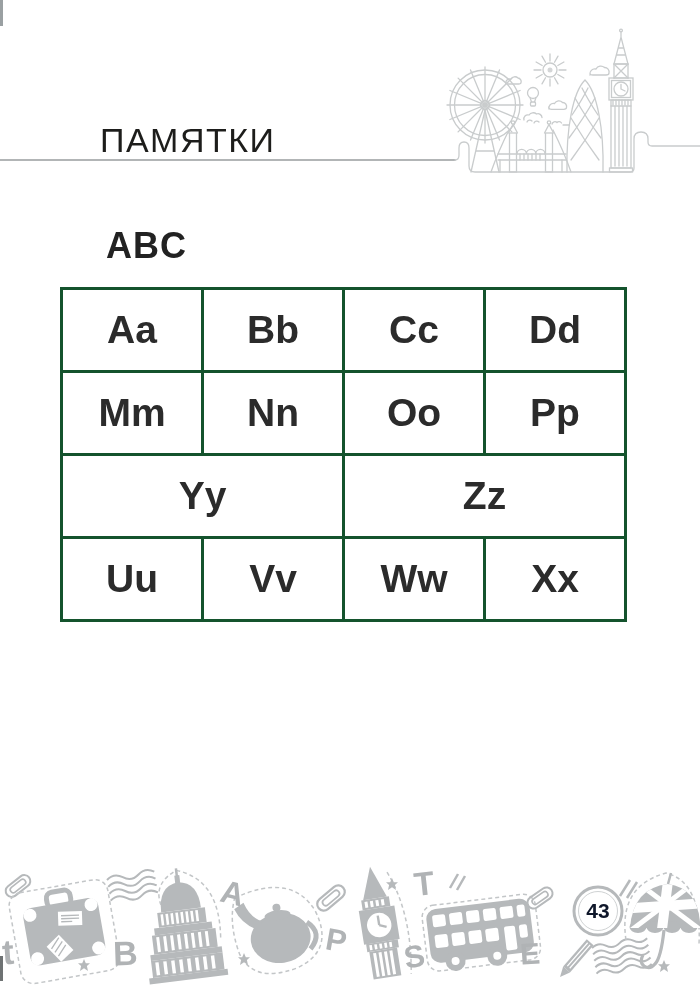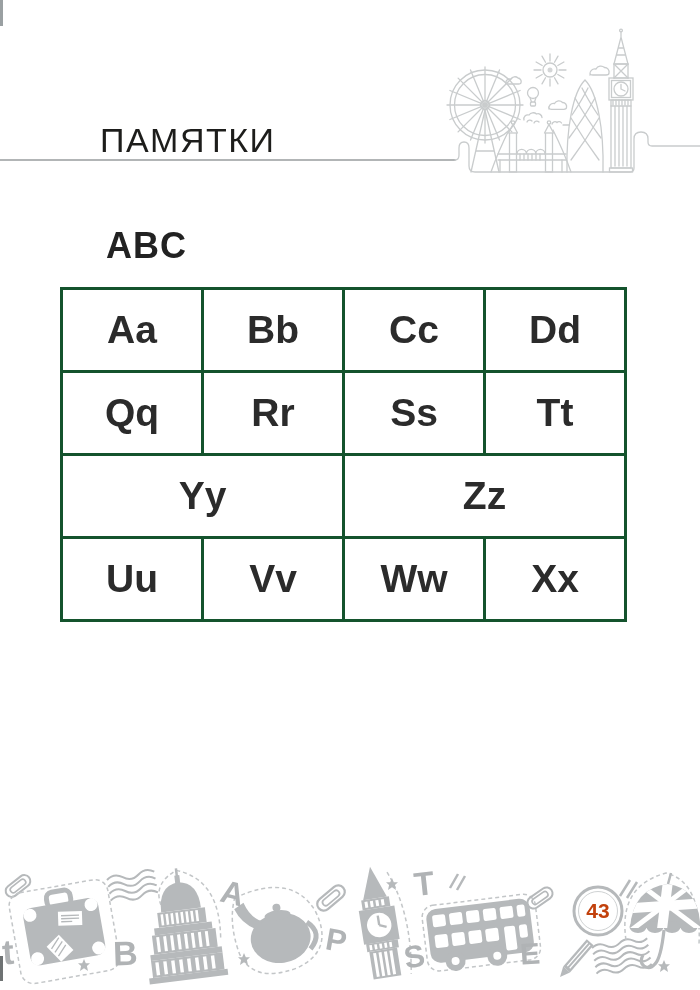--- a/index.html
+++ b/index.html
@@ -19,21 +19,21 @@
   .ftr-svg{position:absolute;left:0;top:858px;}
   .ftr-letter{position:absolute;font-weight:700;color:#b0b3b5;line-height:1;}
   .lt-t{left:2px;top:934px;font-size:35px;transform:rotate(-4deg);}
   .lt-b{left:113px;top:936px;font-size:34px;transform:rotate(-2deg);}
   .lt-a{left:221px;top:877px;font-size:32px;transform:rotate(14deg);}
   .lt-p{left:326px;top:925px;font-size:31px;transform:rotate(10deg);}
   .lt-t2{left:414px;top:867px;font-size:33px;transform:rotate(-6deg);}
   .lt-s{left:404px;top:941px;font-size:31px;transform:rotate(-10deg);}
   .lt-e{left:520px;top:939px;font-size:30px;transform:rotate(-4deg);}
   .page-num{position:absolute;left:582px;top:899px;width:32px;text-align:center;
-            font-size:21px;font-weight:700;color:#c2410c;}
+            font-size:21px;font-weight:700;color:#0f172a;}
 </style>
 </head>
 <body>
 
 <div class="page">
 
   <div class="edge-bar top"></div>
   <div class="edge-bar bottom"></div>
 
   <svg class="hdr-svg" width="700" height="190" viewBox="0 0 700 190">
@@ -122,24 +122,24 @@
 
   <table class="alpha">
     <tbody>
         <tr>
       <td>Aa</td>
       <td>Bb</td>
       <td>Cc</td>
       <td>Dd</td>
     </tr>
     <tr>
-      <td>Qq</td>
-      <td>Rr</td>
-      <td>Ss</td>
-      <td>Tt</td>
+      <td>Mm</td>
+      <td>Nn</td>
+      <td>Oo</td>
+      <td>Pp</td>
     </tr>
     <tr>
       <td colspan="2">Yy</td>
       <td colspan="2">Zz</td>
     </tr>
     <tr>
       <td>Uu</td>
       <td>Vv</td>
       <td>Ww</td>
       <td>Xx</td>

